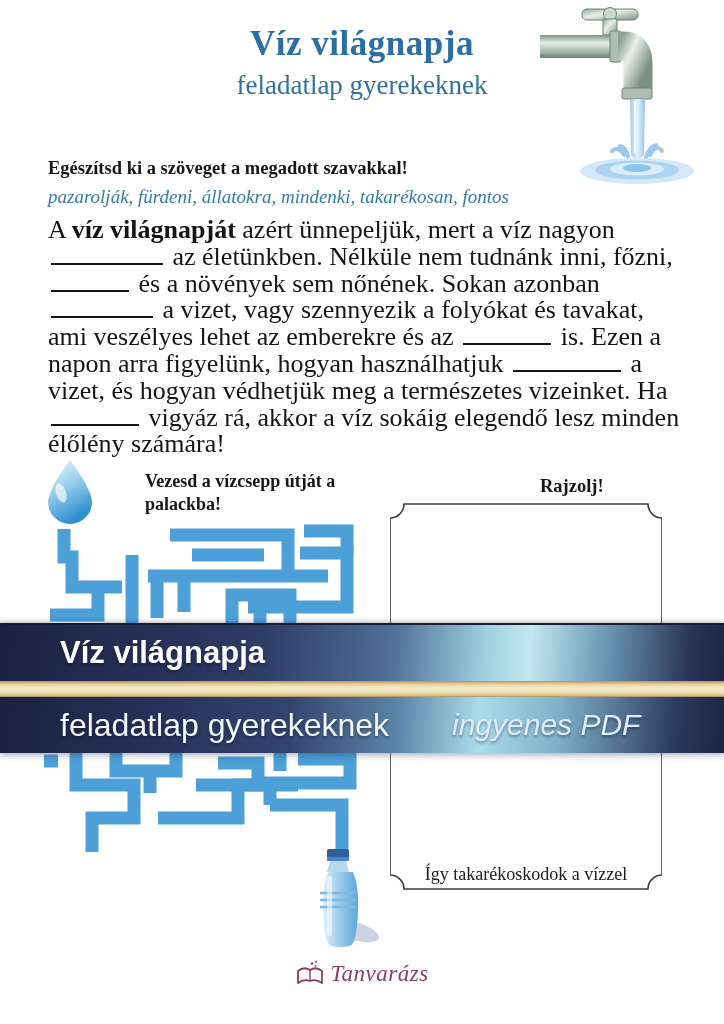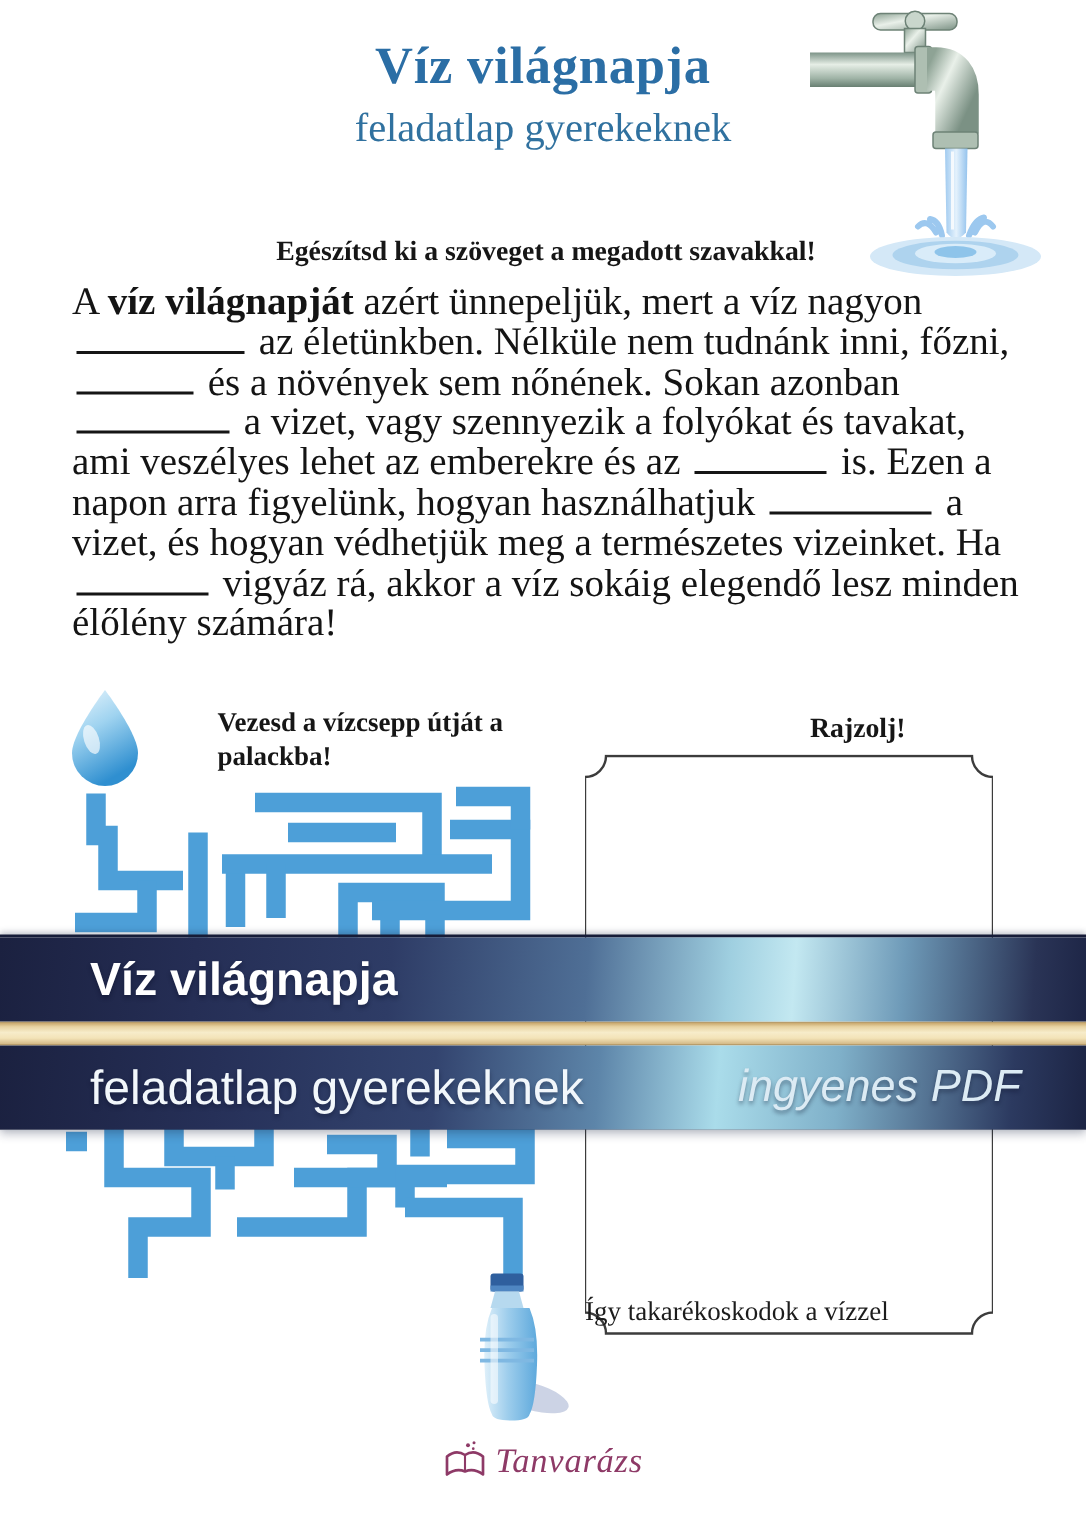--- a/index.html
+++ b/index.html
@@ -8,34 +8,34 @@
   [data-name]{box-sizing:border-box;}
 
   
   .header{position:absolute;top:24px;left:0;width:724px;text-align:center;}
   .page-title{font-size:35px;font-weight:bold;color:#2b6ea5;letter-spacing:.5px;}
   .page-subtitle{font-size:27px;color:#30719f;margin-top:6px;}
   .tap-wrap{position:absolute;left:540px;top:5px;width:180px;height:185px;}
 
   
   .task1{position:absolute;left:48px;top:158px;width:632px;}
-  .task1-instruction{font-size:18.5px;font-weight:bold;color:#161616;text-align:center;}
+  .task1-instruction{font-size:18.5px;font-weight:bold;color:#161616;}
   .word-bank{font-size:19px;font-style:italic;color:#3579ad;margin-top:7px;}
   .fill-text{margin-top:9px;font-size:26px;line-height:26.8px;color:#141414;}
   .fill-text strong{font-weight:bold;}
   .blank{display:inline-block;border-bottom:2.5px solid #151515;height:15px;margin:0 3px;}
 
   
   .drop-wrap{position:absolute;left:44px;top:458px;width:52px;height:66px;}
   .maze-instruction{position:absolute;left:100px;top:470px;width:250px;
     font-size:18px;font-weight:bold;line-height:23px;color:#161616;margin-left:45px;}
   .draw-heading{position:absolute;left:540px;top:476px;width:124px;text-align:left;
     font-size:18.5px;font-weight:bold;color:#161616;}
   .box-wrap{position:absolute;left:390px;top:503px;width:272px;height:387px;}
-  .draw-caption{position:absolute;left:390px;top:864px;width:272px;text-align:left;
+  .draw-caption{position:absolute;left:390px;top:864px;width:272px;text-align:center;
     font-size:18px;color:#1c1c1c;}
   .maze-wrap{position:absolute;left:36px;top:523px;width:336px;height:330px;}
   .maze-wrap path{stroke:#4d9fd8;stroke-width:13;fill:none;stroke-linecap:butt;}
   .bottle-wrap{position:absolute;left:303px;top:845px;width:78px;height:105px;}
 
   
   .banner{position:absolute;left:0;top:623px;width:724px;height:130px;
     border-top:2px solid #161c38;border-bottom:2px solid #141a35;
     box-shadow:0 3px 6px rgba(30,40,70,.30), 0 -2px 4px rgba(30,40,70,.22);
     font-family:"Liberation Sans",sans-serif;}
@@ -43,21 +43,21 @@
     background:linear-gradient(94deg,#1b2140 0%,#252e55 18%,#2e3c66 36%,#4f6f96 54%,#9fcfe0 67%,#c3e8f1 73%,#6e9ab8 83%,#2a3456 95%,#1d2546 100%);}
   .banner-bottom{height:56px;position:relative;
     background:linear-gradient(94deg,#1b2140 0%,#263058 20%,#33446f 40%,#5d85a9 55%,#aadcea 66%,#7fb0c9 77%,#2c3a60 93%,#1c2444 100%);}
   .banner-stripe{height:16px;
     border-top:1px solid #b89d6b;border-bottom:1px solid #b89d6b;
     background:linear-gradient(180deg,#caa96e 0%,#e8d3a2 18%,#f7ecca 45%,#f3e3b8 72%,#d3b987 100%);}
   .banner-title{position:absolute;left:60px;top:0;line-height:56px;font-size:31px;font-weight:bold;
     color:#ffffff;text-shadow:0 2px 3px rgba(10,16,40,.45);}
   .banner-subtitle{position:absolute;left:60px;top:0;line-height:56px;font-size:32px;
     color:#f2f7fb;text-shadow:0 2px 3px rgba(10,16,40,.4);}
-  .banner-badge{position:absolute;left:492px;top:0;line-height:56px;font-size:30px;font-style:italic;
+  .banner-badge{position:absolute;left:452px;top:0;line-height:56px;font-size:30px;font-style:italic;
     color:#dcebf4;text-shadow:0 2px 3px rgba(10,16,40,.4);}
 
   
   .footer{position:absolute;left:0;top:960px;width:724px;display:flex;
     justify-content:center;align-items:center;gap:5px;}
   .logo-text{font-size:23px;font-style:italic;color:#8e3a67;letter-spacing:.5px;}
 </style>
 </head>
 <body>
 
@@ -104,20 +104,21 @@
 
     <ellipse cx="97" cy="166" rx="57" ry="13" fill="#d4e8f7"></ellipse>
     <ellipse cx="97" cy="165" rx="42" ry="9.5" fill="#aed3ee"></ellipse>
     <ellipse cx="97" cy="164" rx="27" ry="6.5" fill="#d9ecf9"></ellipse>
     <ellipse cx="97" cy="163" rx="14" ry="4" fill="#8ec4ea"></ellipse>
   </svg>
 </div>
 
 <div class="task1" data-name="task1-section">
   <div class="task1-instruction" data-name="task1-instruction">Egészítsd ki a szöveget a megadott szavakkal!</div>
+  <div class="word-bank" data-name="word-bank">pazarolják, fürdeni, állatokra, mindenki, takarékosan, fontos</div>
   <div class="fill-text" data-name="fill-text"><span data-name="fill-text-run">A </span><strong data-name="fill-text-bold">víz világnapját</strong><span data-name="fill-text-run"> azért ünnepeljük, mert a víz nagyon </span><span class="blank" data-name="blank-line" style="width: 112px;"></span><span data-name="fill-text-run"> az életünkben. Nélküle nem tudnánk inni, főzni, </span><span class="blank" data-name="blank-line" style="width: 78px;"></span><span data-name="fill-text-run"> és a növények sem nőnének. Sokan azonban </span><span class="blank" data-name="blank-line" style="width: 102px;"></span><span data-name="fill-text-run"> a vizet, vagy szennyezik a folyókat és tavakat, ami veszélyes lehet az emberekre és az </span><span class="blank" data-name="blank-line" style="width: 88px;"></span><span data-name="fill-text-run"> is. Ezen a napon arra figyelünk, hogyan használhatjuk </span><span class="blank" data-name="blank-line" style="width: 108px;"></span><span data-name="fill-text-run"> a vizet, és hogyan védhetjük meg a természetes vizeinket. Ha </span><span class="blank" data-name="blank-line" style="width: 88px;"></span><span data-name="fill-text-run"> vigyáz rá, akkor a víz sokáig elegendő lesz minden élőlény számára!</span></div>
 </div>
 
 <div class="drop-wrap" data-name="water-drop-icon">
   <svg width="52" height="66" viewBox="0 0 52 66" data-name="water-drop-svg">
     <defs>
       <linearGradient id="dropG" x1="0" y1="0" x2=".4" y2="1">
         <stop offset="0" stop-color="#eaf6fd"></stop>
           <stop offset=".45" stop-color="#9fd3f0"></stop>
         <stop offset="1" stop-color="#2f8fd0"></stop>

